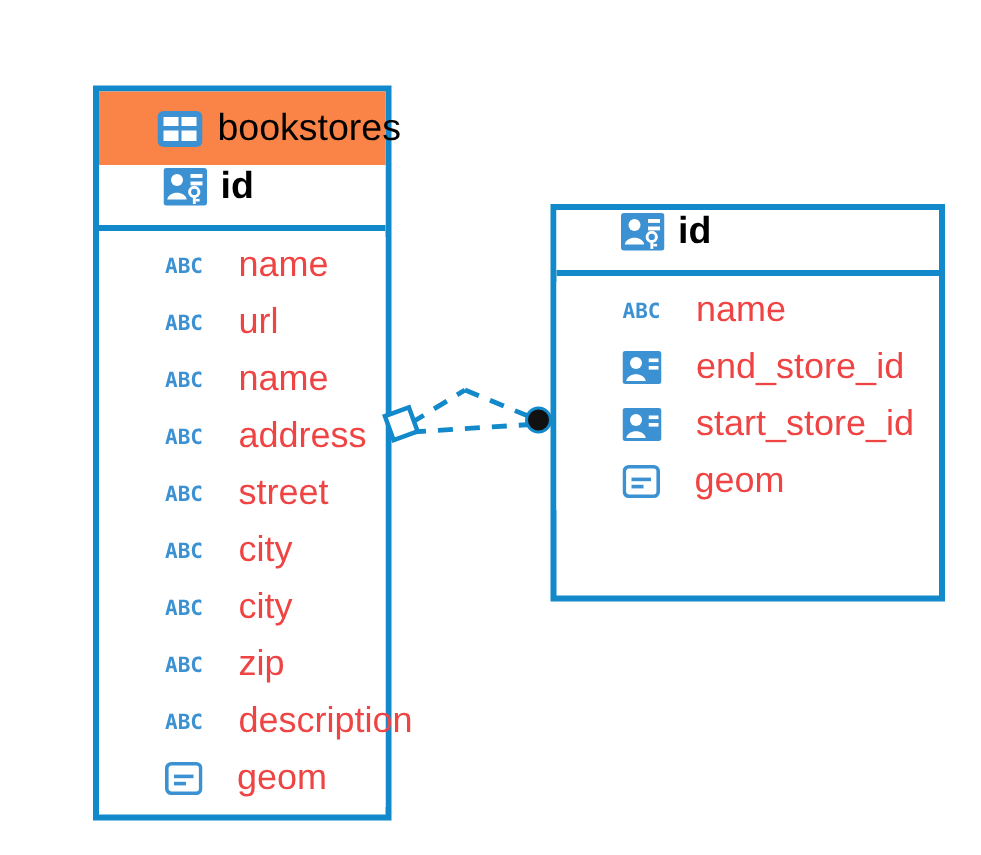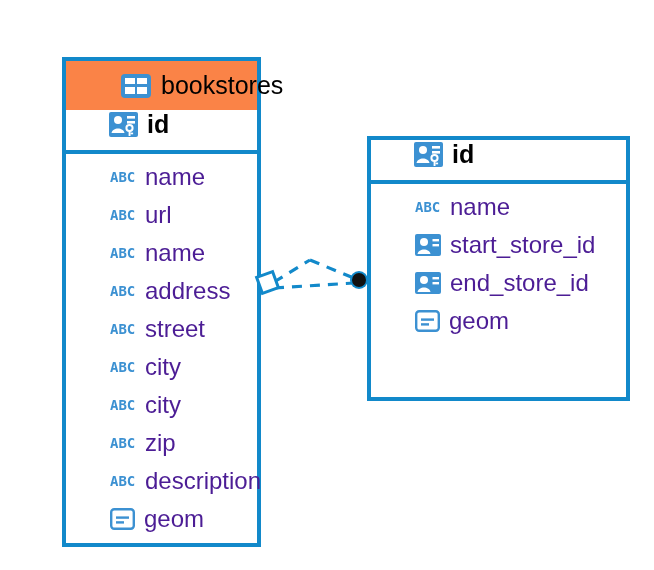--- a/index.html
+++ b/index.html
@@ -41,21 +41,21 @@
     top: 136px;
     width: 263px;
     height: 265px;
   }
 
   .entity-header {
     display: flex;
     align-items: center;
     box-sizing: border-box;
     height: 49px;
-    padding-left: 20px;
+    padding-left: 4px;
   }
   .entity-header .entity-title {
     font-size: 25px;
     color: #000000;
     margin-left: 10px;
     white-space: nowrap;
   }
   .header-orange { background: #FA8347; }
   .header-gray   { background: #E8E8E8; }
 
@@ -81,22 +81,22 @@
   .col-row {
     display: flex;
     align-items: center;
     box-sizing: border-box;
     height: 38px;
     padding-left: 9px;
     background: #ffffff;
   }
   .col-row .col-label {
     font-size: 24px;
-    color: #4c1d95;
-    margin-left: 9px;
+    color: #ef4444;
+    margin-left: 23px;
     white-space: nowrap;
   }
 
   
   .icon {
     display: inline-flex;
     align-items: center;
     justify-content: center;
     flex: 0 0 auto;
     line-height: 0;
@@ -284,34 +284,34 @@
       <div class="col-row">
         <span class="icon icon-fk">
           <svg width="26" height="26" viewBox="0 0 26 26">
             <rect x="0" y="2" width="26" height="22" rx="2" fill="#3C91D2"></rect>
             <circle cx="9" cy="10" r="4" fill="#ffffff"></circle>
             <path d="M2.5 22 C3.5 16 14.5 16 15.5 22 Z" fill="#ffffff"></path>
             <rect x="17.5" y="7" width="6.5" height="2.4" fill="#ffffff"></rect>
             <rect x="17.5" y="12" width="6.5" height="2.4" fill="#ffffff"></rect>
           </svg>
         </span>
-        <span class="col-label">start_store_id</span>
+        <span class="col-label">end_store_id</span>
       </div>
 
       <div class="col-row">
         <span class="icon icon-fk">
           <svg width="26" height="26" viewBox="0 0 26 26">
             <rect x="0" y="2" width="26" height="22" rx="2" fill="#3C91D2"></rect>
             <circle cx="9" cy="10" r="4" fill="#ffffff"></circle>
             <path d="M2.5 22 C3.5 16 14.5 16 15.5 22 Z" fill="#ffffff"></path>
             <rect x="17.5" y="7" width="6.5" height="2.4" fill="#ffffff"></rect>
             <rect x="17.5" y="12" width="6.5" height="2.4" fill="#ffffff"></rect>
           </svg>
         </span>
-        <span class="col-label">end_store_id</span>
+        <span class="col-label">start_store_id</span>
       </div>
 
       <div class="col-row">
         <span class="icon icon-geom">
           <svg width="25" height="22" viewBox="0 0 25 22">
             <rect x="1.2" y="1.2" width="22.6" height="19.6" rx="3" fill="#ffffff" stroke="#3C91D2" stroke-width="2.4"></rect>
             <rect x="6" y="8.4" width="13" height="2.4" fill="#3C91D2"></rect>
             <rect x="6" y="13.2" width="8" height="2.4" fill="#3C91D2"></rect>
           </svg>
         </span>

